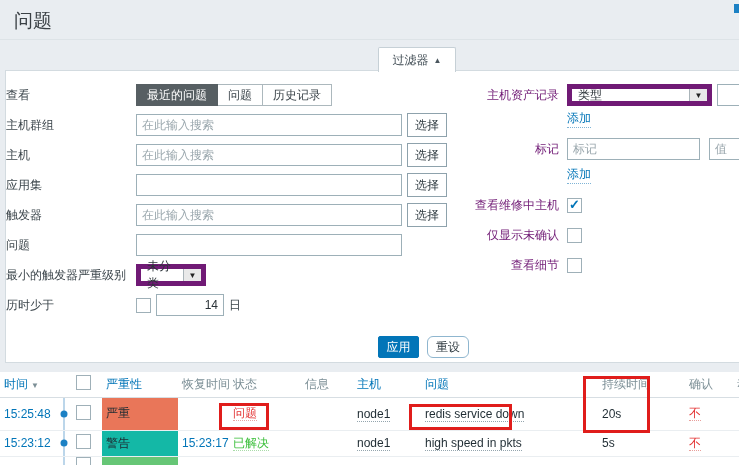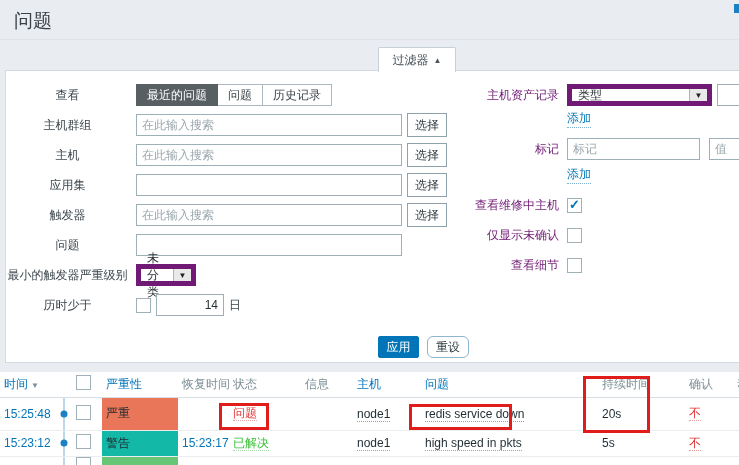--- a/index.html
+++ b/index.html
@@ -11,39 +11,39 @@
   .corner-accent { position:absolute; right:0; top:4px; width:5px; height:9px; background:#1c81c4; }
 
   .filter-tab { position:absolute; left:378px; top:47px; width:78px; height:25px; background:#fff;
     border:1px solid #c6d0d6; border-bottom:none; border-radius:2px 2px 0 0; z-index:2;
     display:flex; align-items:center; justify-content:center; gap:5px; color:#3e4a52; cursor:pointer; }
   .filter-tab .arrow { font-size:8px; color:#4a565e; }
 
   .filter-panel { position:absolute; left:5px; top:70px; width:740px; height:293px; background:#fff; border:1px solid #d3dbe0; }
 
   .f-row { position:absolute; display:flex; align-items:center; height:24px; }
-  .f-label { width:123px; text-align:center; margin-right:7px; color:#3c464c; flex:none; }
+  .f-label { width:123px; text-align:left; margin-right:7px; color:#3c464c; flex:none; }
   .f-label-r { width:253px; text-align:right; margin-right:8px; color:#701a75; flex:none; }
 
   .tab-group { display:flex; }
   .tab-btn { height:22px; padding:4px 10px; display:flex; align-items:center; background:#fff;
     border:1px solid #acb8bd; border-left:none; color:#3b444a; cursor:pointer; }
   .tab-btn:first-child { border-left:1px solid #acb8bd; }
   .tab-btn.selected { background:#575f63; border-color:#575f63; color:#fff; }
 
   input.text { height:22px; border:1px solid #9db0b8; padding:0 5px; font:inherit; color:#2b3338; background:#fff; }
   input.text::placeholder { color:#9aa7ad; }
   .w-main { width:266px; }
   .btn-gray { margin-left:5px; width:40px; height:24px; background:#fff; border:1px solid #8ea2ac; color:#2f3a40; font:inherit; cursor:pointer; }
 
   .select { display:flex; align-items:center; height:22px; border:5px solid #701a75; background:#fff; cursor:pointer; }
   .select .sel-text { flex:1; padding:0 6px; color:#2b3338; }
   .select .sel-btn { width:18px; height:100%; background:#e9e9e9; border-left:1px solid #aab4b9;
     display:flex; align-items:center; justify-content:center; font-size:8px; color:#222; }
-  .sel-severity { width:60px; }
+  .sel-severity { width:70px; }
   .sel-inventory { width:145px; }
 
   input.cbx { appearance:none; -webkit-appearance:none; width:15px; height:15px; border:1px solid #9fb0b8;
     background:#fff; position:relative; cursor:pointer; flex:none; }
   input.cbx:checked::after { content:"✓"; position:absolute; left:1px; top:-2px; color:#0275b8; font-size:13px; font-weight:bold; }
 
   .age-input { width:68px; margin-left:5px; border-color:#c7d2d8; color:#a7b4ba; text-align:right; padding-right:10px; }
   .unit { margin-left:5px; }
 
   a.add-link { color:#0275b8; text-decoration:none; border-bottom:1px dotted #7fb4d6; cursor:pointer; }

